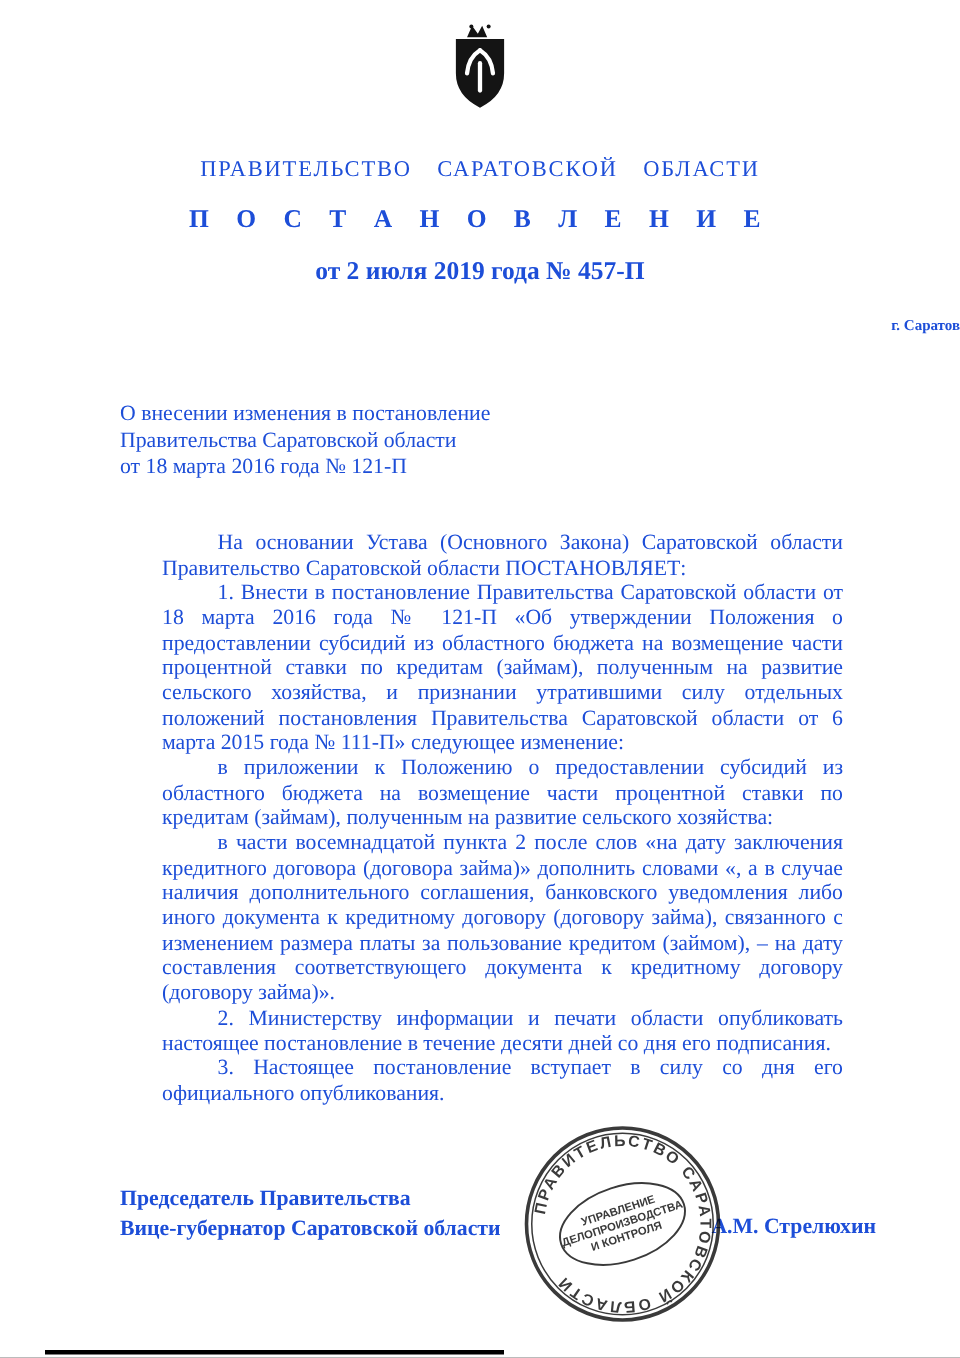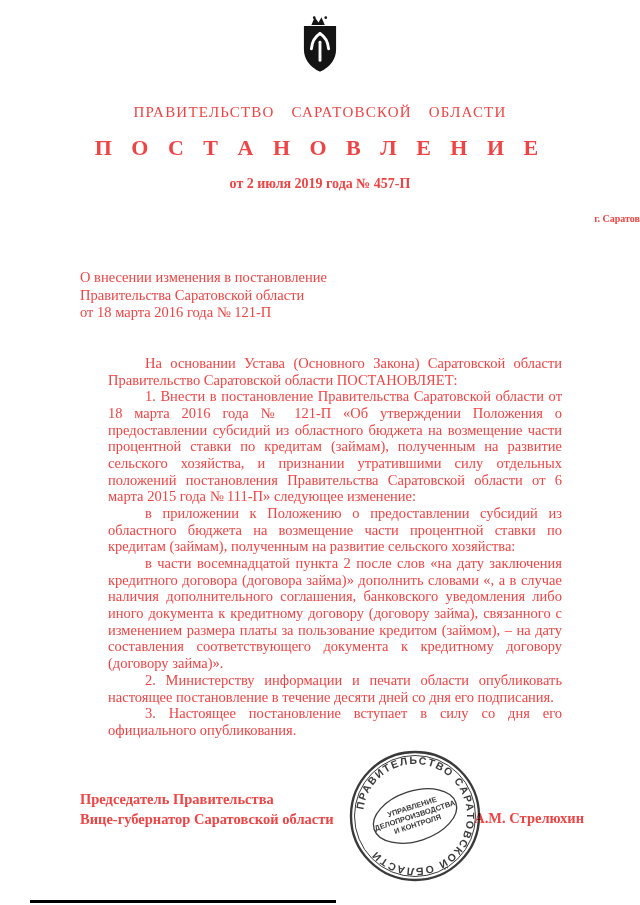--- a/index.html
+++ b/index.html
@@ -2,34 +2,34 @@
 <html><head>
 <meta charset="utf-8">
 <style>
   * { margin:0; padding:0; box-sizing:border-box; }
   html,body { background:#888; }
   .page {
     position:relative;
     width:640px; height:905px;
     margin:0 auto;
     background:#fff;
-    color:#ef4444;
+    color:#1d4ed8;
     font-family:"Liberation Serif", serif;
     overflow:hidden;
   }
   .emblem { text-align:center; padding-top:14px; }
   .org-name {
     text-align:center; margin-top:22px;
     font-size:15px; letter-spacing:1.2px; word-spacing:12px;
   }
   .doc-type {
     text-align:center; margin-top:14px;
-    font-size:22px; font-weight:bold; letter-spacing:7px;
+    font-size:17px; font-weight:bold; letter-spacing:7px;
   }
-  .date-line { text-align:center; margin-top:15px; font-size:14px; font-weight:bold; }
+  .date-line { text-align:center; margin-top:15px; font-size:17px; font-weight:bold; }
   .place { text-align:right; margin-top:21px; font-size:10px; font-weight:bold; }
   .subject {
     margin:45px 80px 0 80px;
     font-weight:normal; font-size:14.5px; line-height:1.22;
   }
   .body-text {
     margin:33px 78px 0 80px;
     font-size:14.5px; line-height:1.15;
     text-align:justify;
   }

